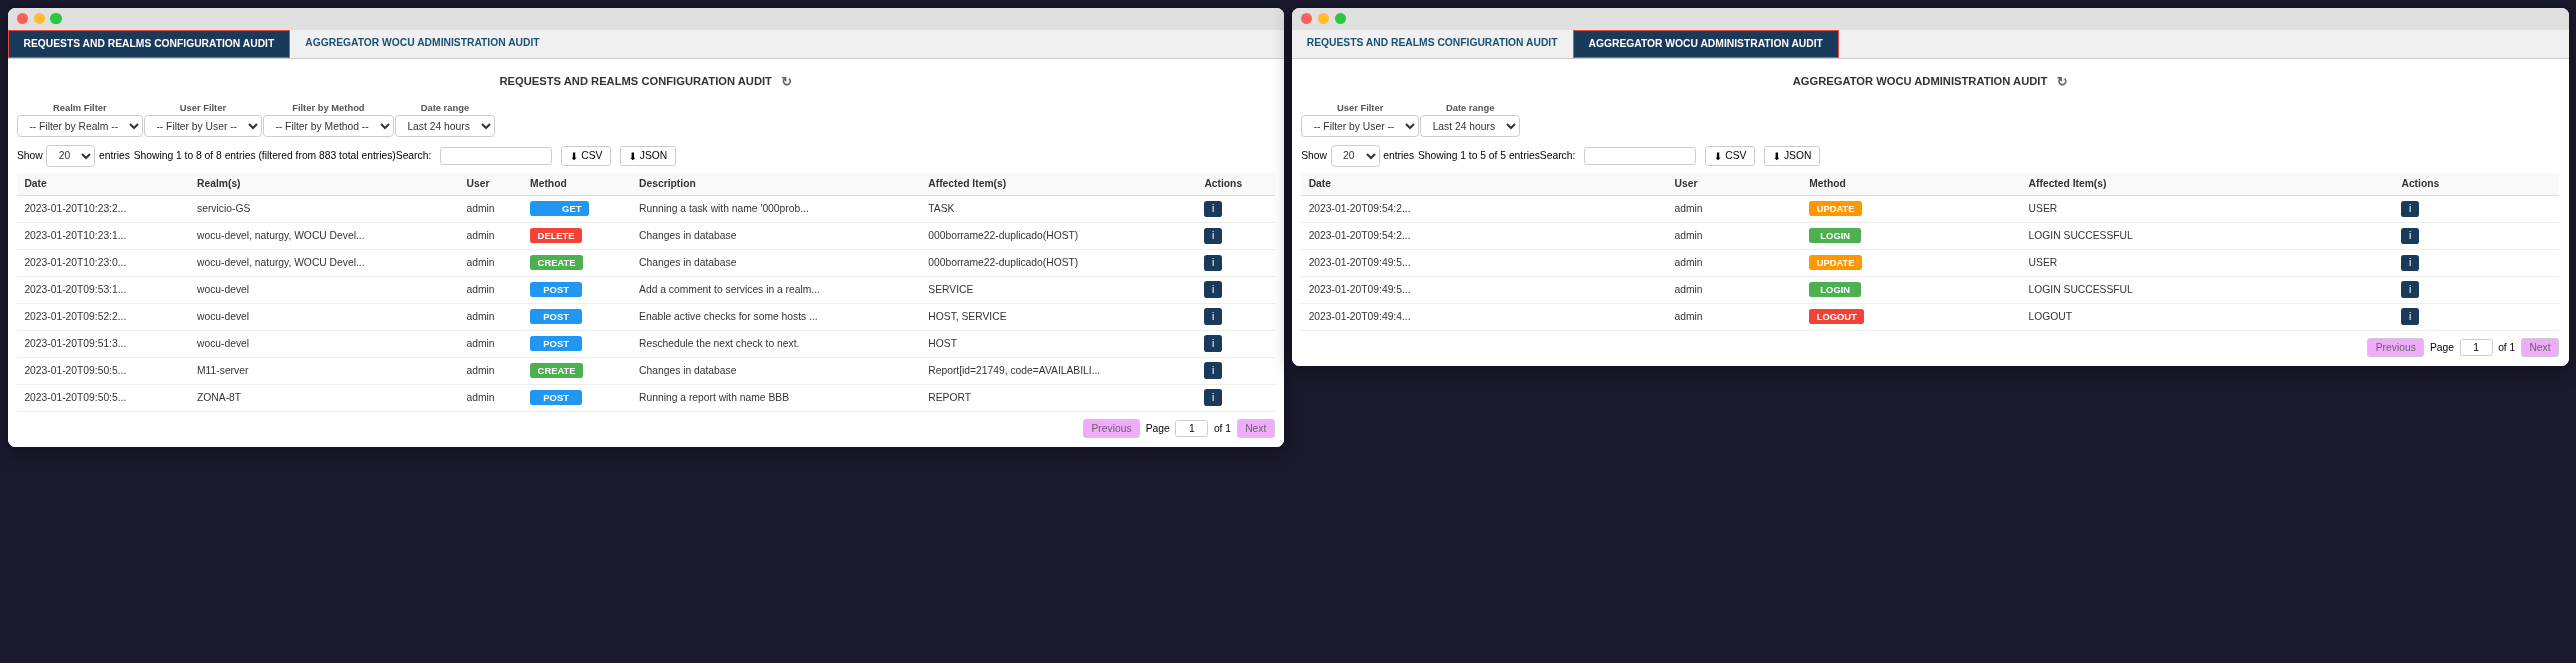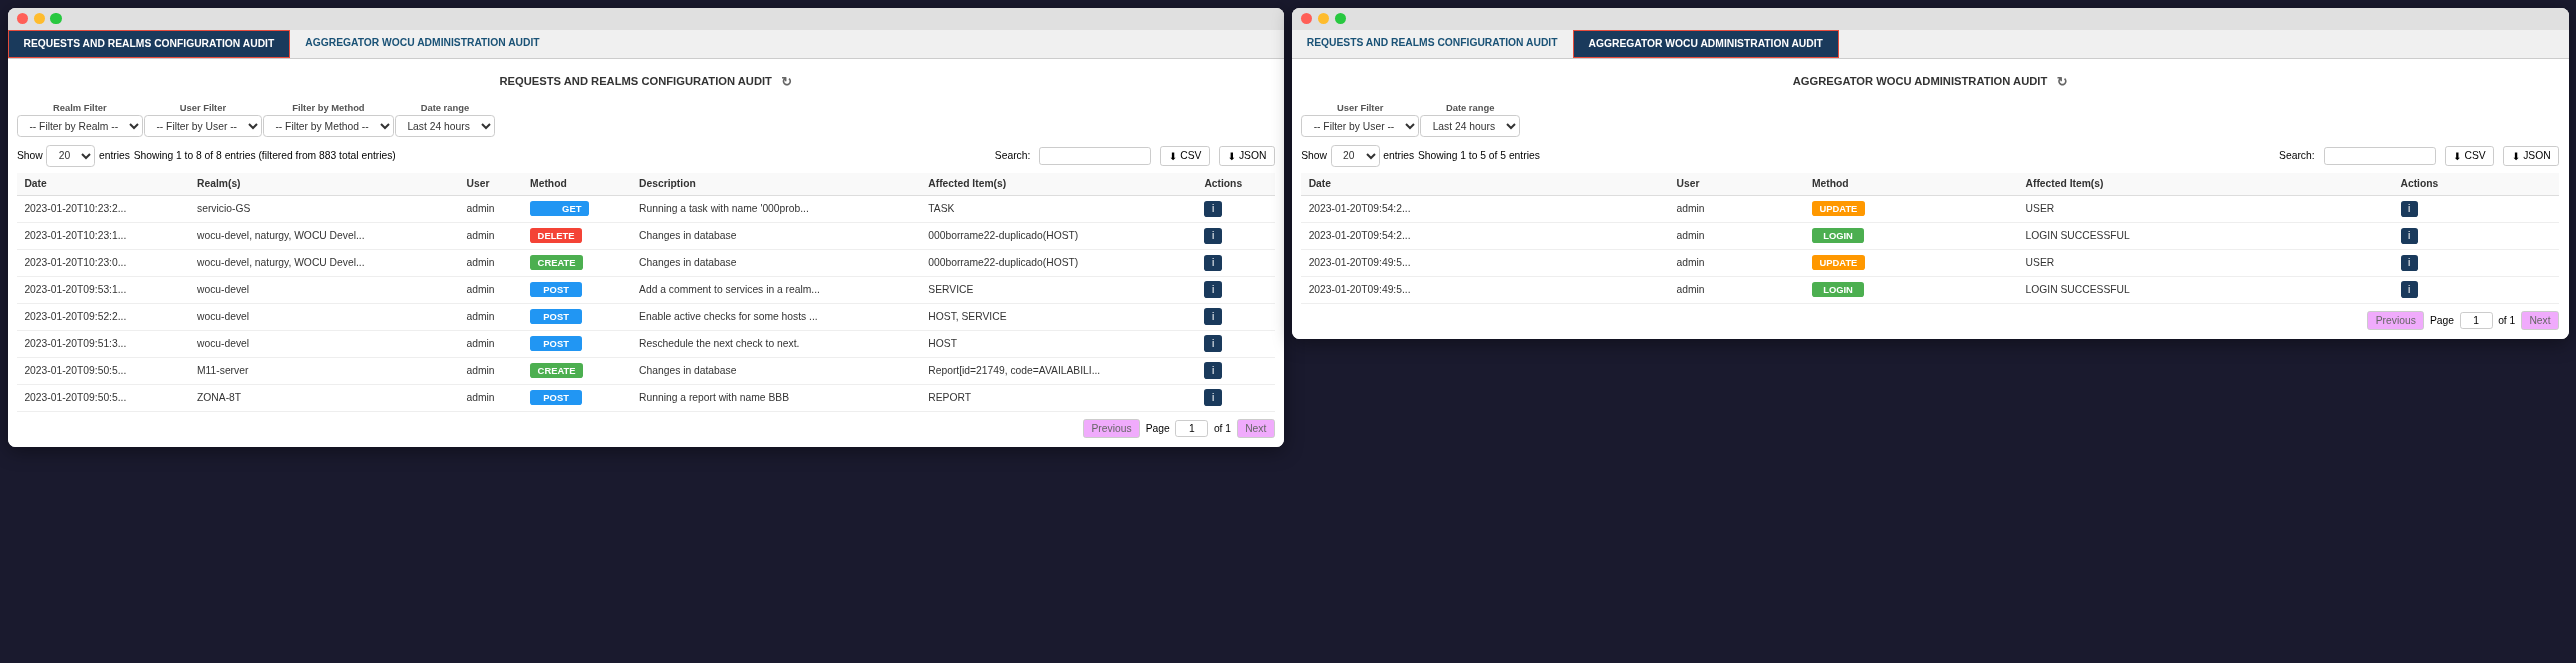--- a/index.html
+++ b/index.html
@@ -98,21 +98,20 @@
       border: 0.9px solid #ccc;
       border-radius: 3.7px;
       padding: 3.7px 7.5px;
       font-size: 10.3px;
       background: white;
       cursor: pointer;
       color: #333;
     }
     .table-controls {
       display: flex;
-      justify-content: space-between;
       align-items: center;
       margin: 5.6px 0;
     }
     .show-entries {
       display: flex;
       align-items: center;
       gap: 3.7px;
       font-size: 10.3px;
     }
     .search-label { font-size: 10.3px; }
@@ -443,20 +442,27 @@
     <td>USER</td>
     <td><button class="action-btn">i</button></td>
   </tr>
           <tr>
     <td>2023-01-20T09:49:5...</td>
     <td>admin</td>
     <td><span class="method-badge badge-login">LOGIN</span></td>
     <td>LOGIN SUCCESSFUL</td>
     <td><button class="action-btn">i</button></td>
   </tr>
+          <tr>
+    <td>2023-01-20T09:49:4...</td>
+    <td>admin</td>
+    <td><span class="method-badge badge-logout">LOGOUT</span></td>
+    <td>LOGOUT</td>
+    <td><button class="action-btn">i</button></td>
+  </tr>
         </tbody>
     </table>
     <div class="pagination">
       <button class="page-btn">Previous</button>
       <span>Page</span>
       <input class="page-input" value="1" style="">
       <span>of 1</span>
       <button class="page-btn">Next</button>
     </div>
   </div>

